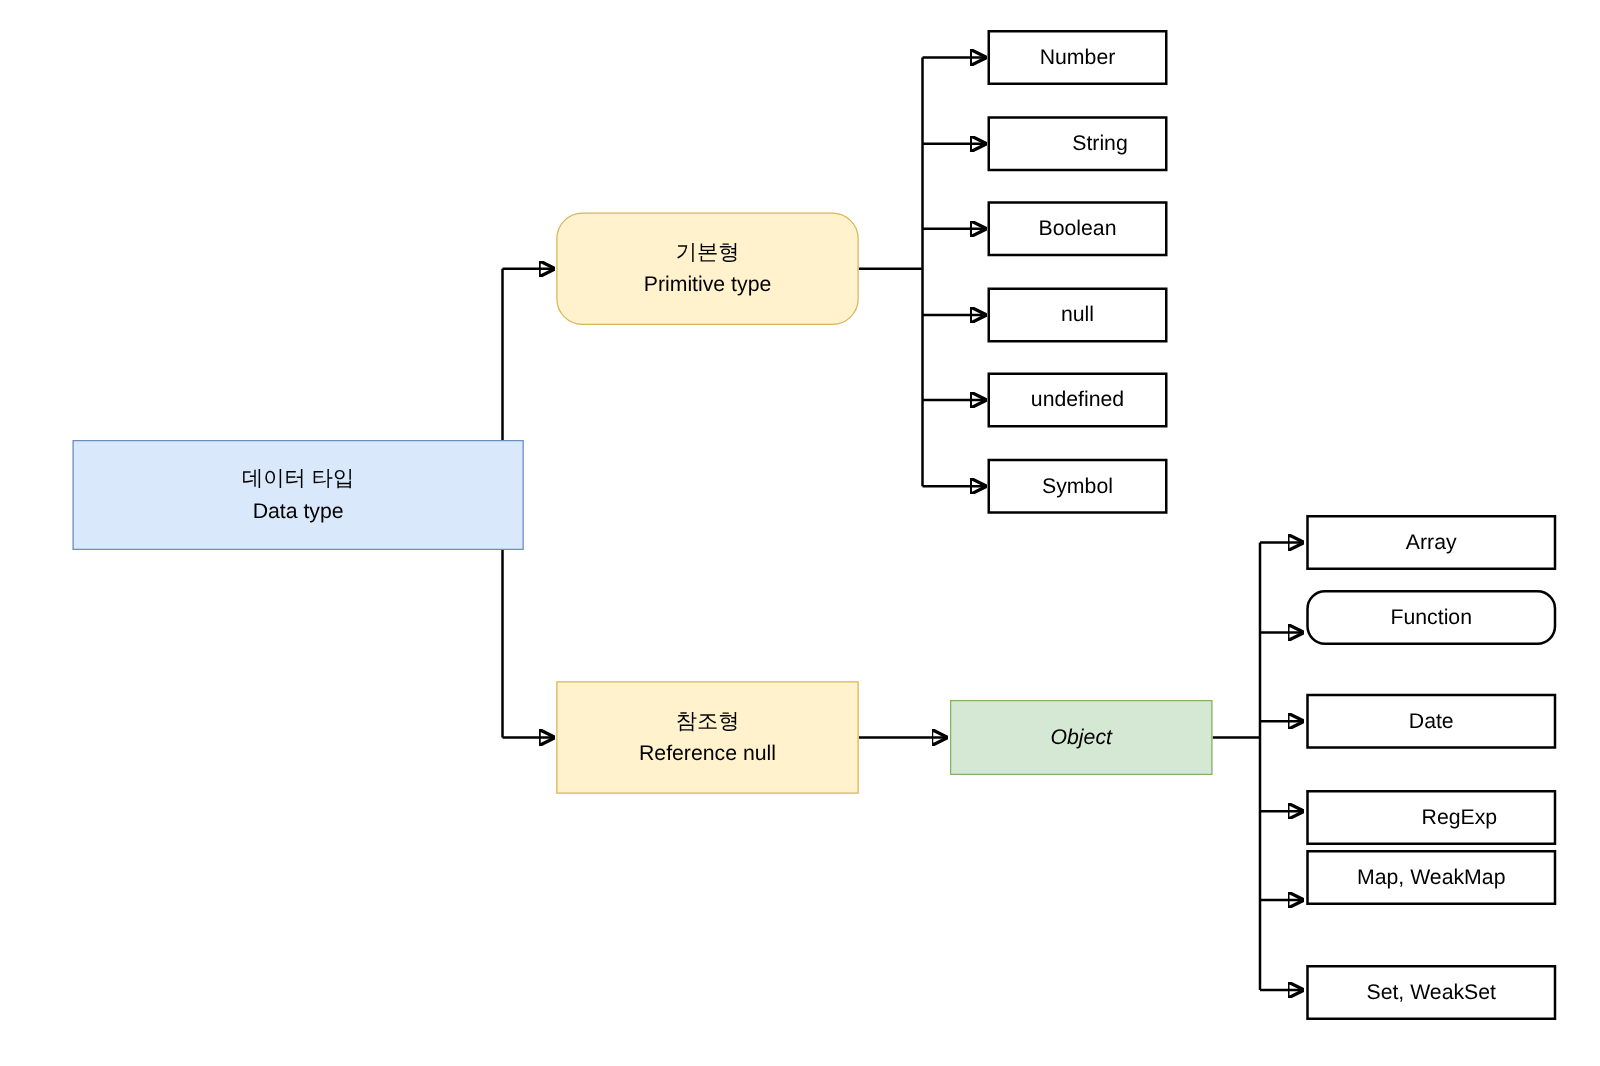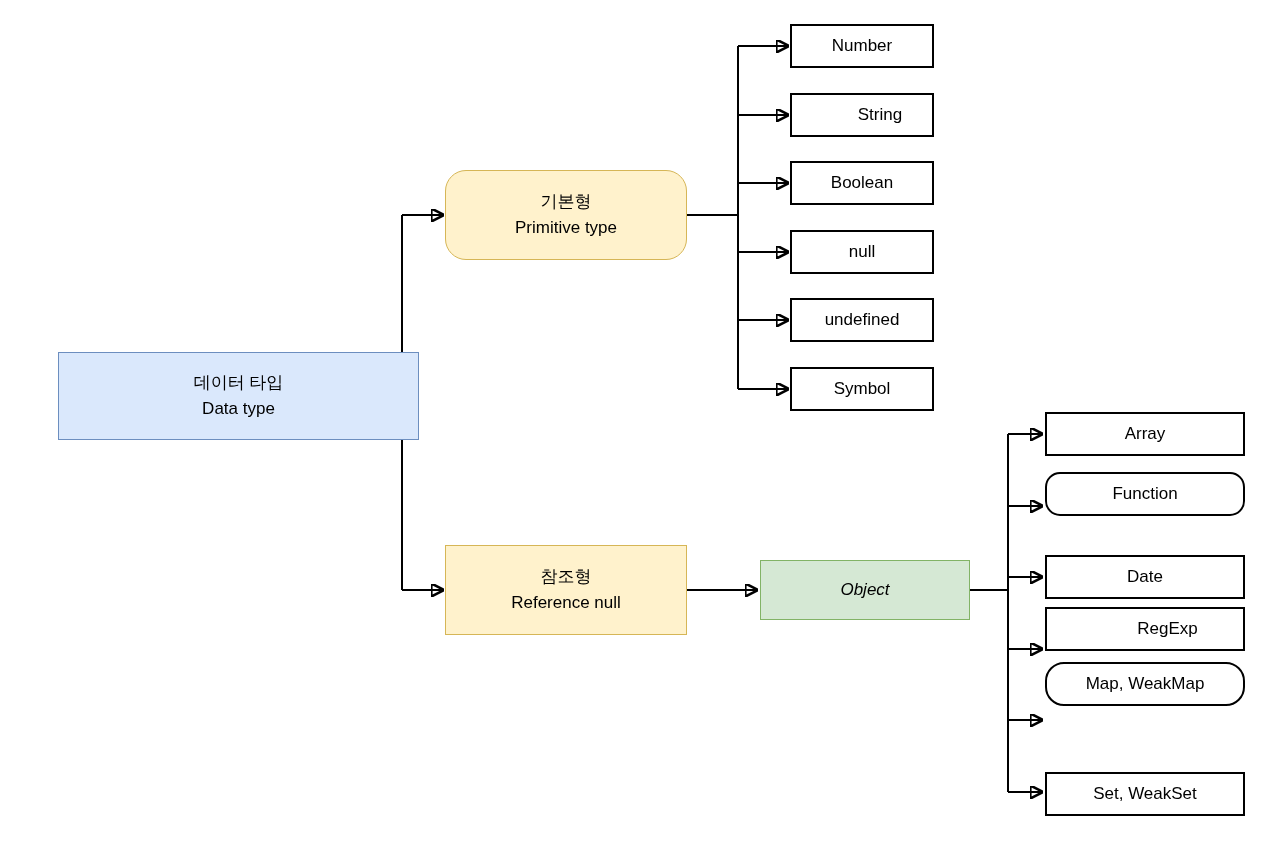--- a/index.html
+++ b/index.html
@@ -60,21 +60,21 @@
     background: #ffffff;
     border: 2px solid #000000;
     height: 44px;
     line-height: 20px;
   }
   .node.leaf.p { left: 790px; width: 144px; }
   .node.leaf.r { left: 1045px; width: 200px; }
   .p0 { top: 24px; }  .p1 { top: 93px; padding-left: 36px; }  .p2 { top: 161px; }
   .p3 { top: 230px; } .p4 { top: 298px; } .p5 { top: 367px; }
   .r0 { top: 412px; } .r1 { top: 472px; border-radius: 15px; } .r2 { top: 555px; }
-  .r3 { top: 607px; padding-left: 45px; } .r4 { top: 662px; border-radius: 19px; } .r5 { top: 772px; }
+  .r3 { top: 632px; padding-left: 45px; } .r4 { top: 680px; } .r5 { top: 772px; }
 </style>
 </head>
 <body>
 
 <div class="canvas">
 
   <svg class="edges" width="1280" height="853" viewBox="0 0 1280 853">
     <defs>
       <marker id="arrow" viewBox="0 0 10 10" refX="9" refY="5" markerWidth="6.5" markerHeight="6.5" orient="auto-start-reverse">
         <path d="M 0 0 L 10 5 L 0 10 z" fill="#000000" stroke="none"></path>

